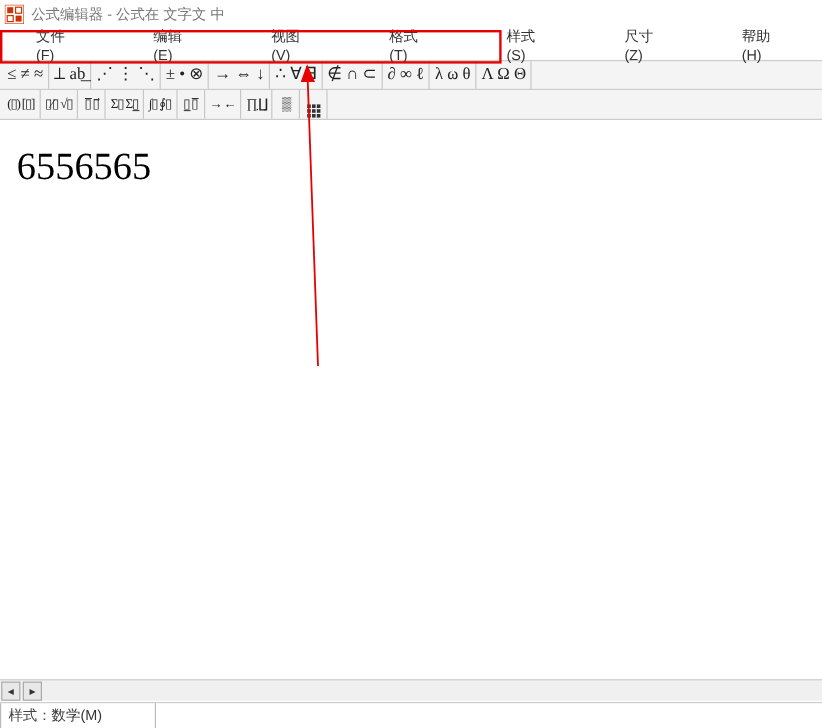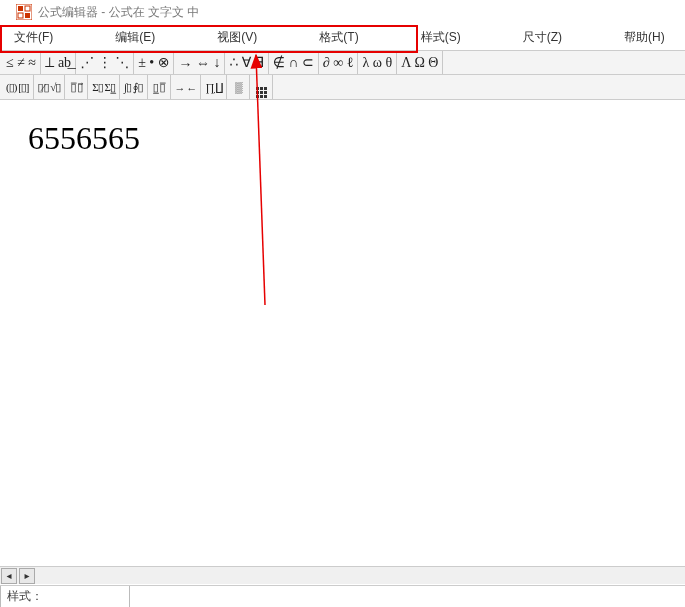--- a/index.html
+++ b/index.html
@@ -10,35 +10,35 @@
     width: 685px;
     height: 607px;
     overflow: hidden;
     position: relative;
     color: #000;
   }
   .titlebar {
     height: 24px;
     display: flex;
     align-items: center;
-    padding: 0 16px;
+    padding: 0 4px;
     background: #fff;
     color: #777;
     font-size: 12px;
   }
   .titlebar .app-icon {
     width: 16px; height: 16px;
     margin-right: 6px;
     display: flex; align-items: center; justify-content: center;
   }
   .menubar {
     height: 26px;
     display: flex;
     align-items: center;
-    padding: 2px 4px;
+    padding: 2px 20px;
     position: relative;
     gap: 42px;
   }
   .menubar .menu-item {
     padding: 2px 10px;
     color: #333;
     cursor: default;
     font-size: 12px;
   }
   .red-box {
@@ -71,21 +71,21 @@
     cursor: pointer;
     min-width: 14px;
     text-align: center;
     line-height: 20px;
   }
   .tool-btn.small { font-size: 11px; letter-spacing: -1px;}
   .editor-area {
     position: relative;
     background: #fff;
     height: 480px;
-    padding: 20px 28px;
+    padding: 20px 14px;
     overflow: hidden;
   }
   .formula {
     font-family: "Times New Roman", serif;
     font-size: 32px;
     color: #000;
   }
   .scrollbar-h {
     position: absolute;
     bottom: 23px; left: 0; right: 0;
@@ -114,23 +114,22 @@
     align-items: center;
     font-size: 12px;
     color: #333;
   }
   .status-cell {
     border: 1px solid #bbb;
     border-top: none;
     border-bottom: none;
     padding: 2px 6px;
     height: 100%;
-    display: flex; align-items: flex-start;
+    display: flex; align-items: flex-end;
     margin-right: -1px;
-    flex-direction: column;
   }
   .status-cell.wide { width: 130px; }
   .status-label { color: #444; }
   .grid-icon {
     display: inline-grid;
     grid-template-columns: repeat(3, 3px);
     grid-template-rows: repeat(3, 3px);
     gap: 1px;
   }
   .grid-icon span { background:#333; width:3px; height:3px; }

